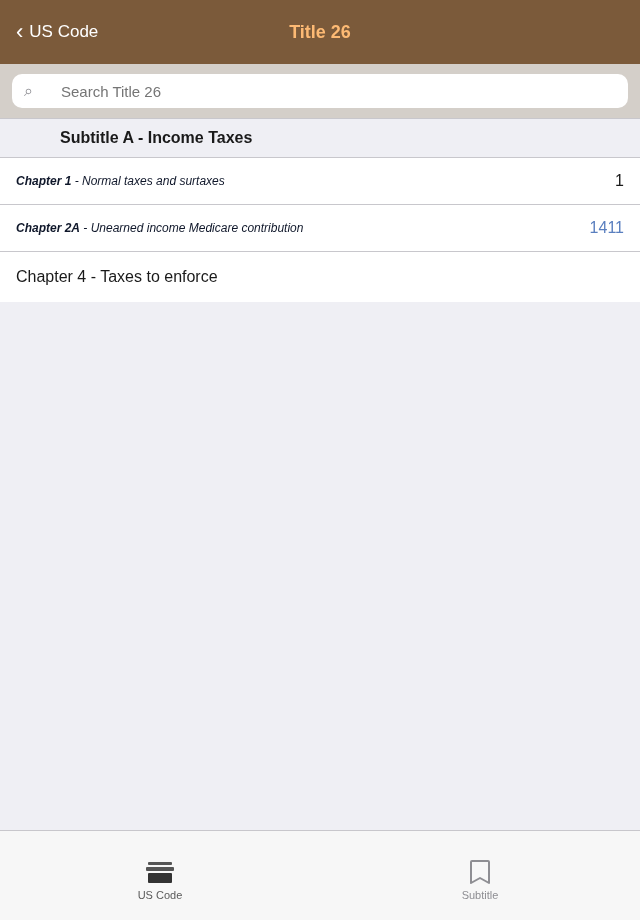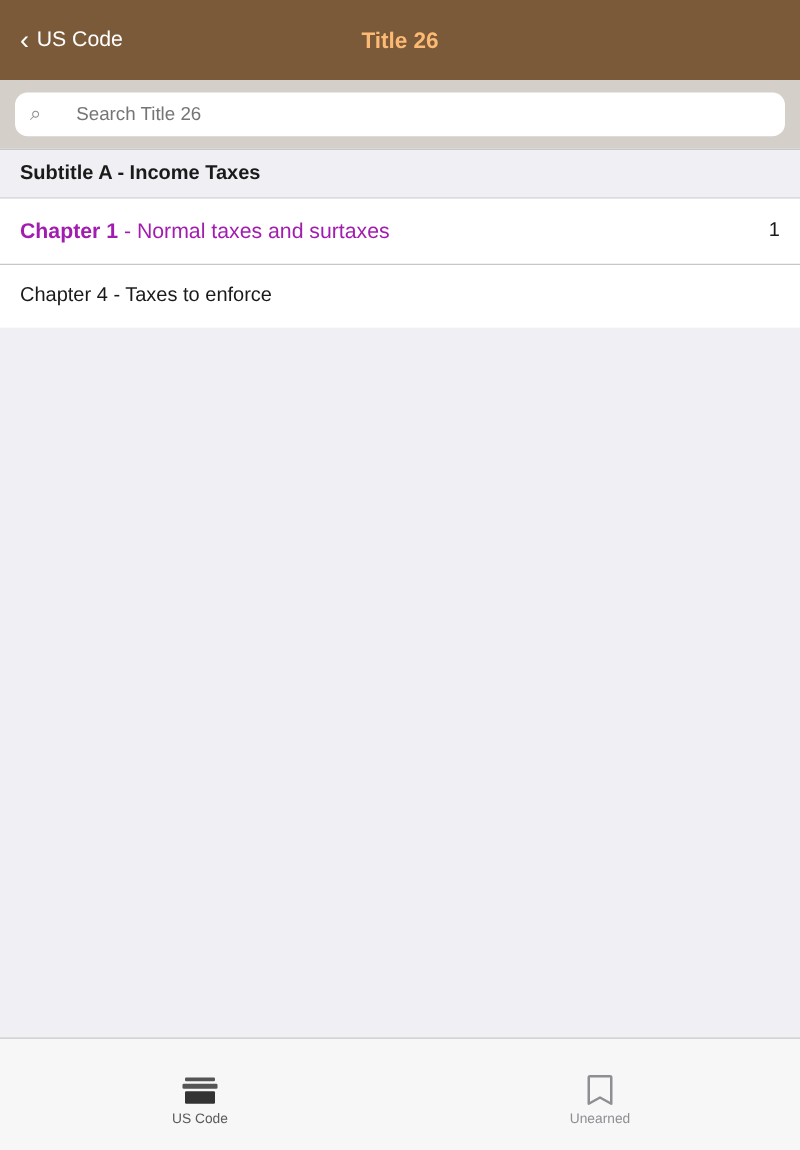--- a/index.html
+++ b/index.html
@@ -77,39 +77,41 @@
     .subtitle-header {
       background: #efeff4;
       padding: 10px 16px;
       border-bottom: 1px solid #c8c7cc;
       border-top: 1px solid #c8c7cc;
     }
     .subtitle-header-text {
       font-size: 16px;
       font-weight: 700;
       color: #1a1a1a;
+      margin-left: 44px;
     }
 
     
     .chapter-list {
       background: #fff;
     }
     .chapter-item {
       display: flex;
       align-items: center;
       padding: 14px 16px;
       border-bottom: 1px solid #c8c7cc;
       background: #fff;
       cursor: pointer;
     }
     .chapter-text {
       flex: 1;
-      font-size: 17px;
-      color: #a21caf;
+      font-size: 12px;
+      color: #0f172a;
       line-height: 1.4;
+      font-style: italic;
     }
     .chapter-text .chapter-num {
       font-weight: 700;
     }
     .chapter-section {
       color: #5a7fbf;
       font-size: 16px;
       font-weight: 400;
       min-width: 50px;
       text-align: right;
@@ -197,20 +199,26 @@
 <div class="chapter-list">
 
   <div class="chapter-item">
     <div class="chapter-text">
       <span class="chapter-num">Chapter 1</span><span> - Normal taxes and surtaxes</span>
     </div>
     <div class="chapter-section small">1</div>
   </div>
 
 
+  <div class="chapter-item">
+    <div class="chapter-text">
+      <span class="chapter-num">Chapter 2A</span><span> - Unearned income Medicare contribution</span>
+    </div>
+    <div class="chapter-section">1411</div>
+  </div>
 
 
   <div class="chapter-item-partial">
     <div class="chapter-text-partial">
       <span class="chapter-num">Chapter 4</span><span> - Taxes to enforce</span>
     </div>
   </div>
 
 </div>
 
@@ -227,16 +235,16 @@
     <span class="tab-label active">US Code</span>
   </div>
 
 
   <div class="tab-item">
     <div class="tab-icon">
       <svg width="22" height="26" viewBox="0 0 22 26">
         <path d="M3 2 H19 A1 1 0 0 1 20 3 V24 L11 19 L2 24 V3 A1 1 0 0 1 3 2 Z" fill="none" stroke="#8e8e93" stroke-width="2" stroke-linejoin="round"></path>
       </svg>
     </div>
-    <span class="tab-label">Unearned</span>
+    <span class="tab-label">Subtitle</span>
   </div>
 
 </div>
 
 </body></html>

